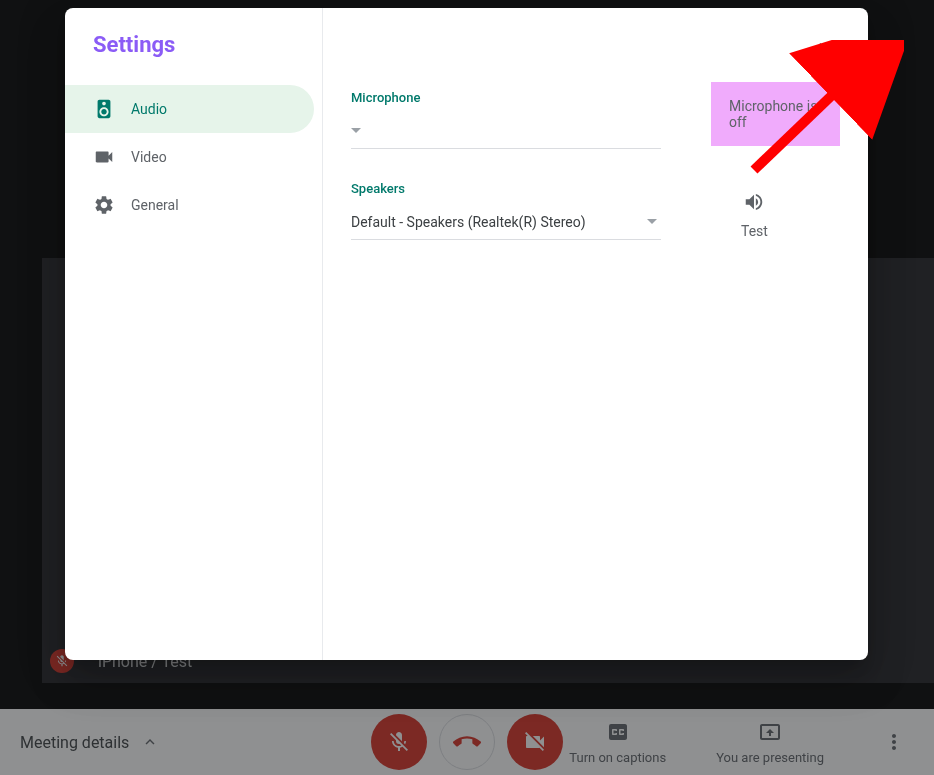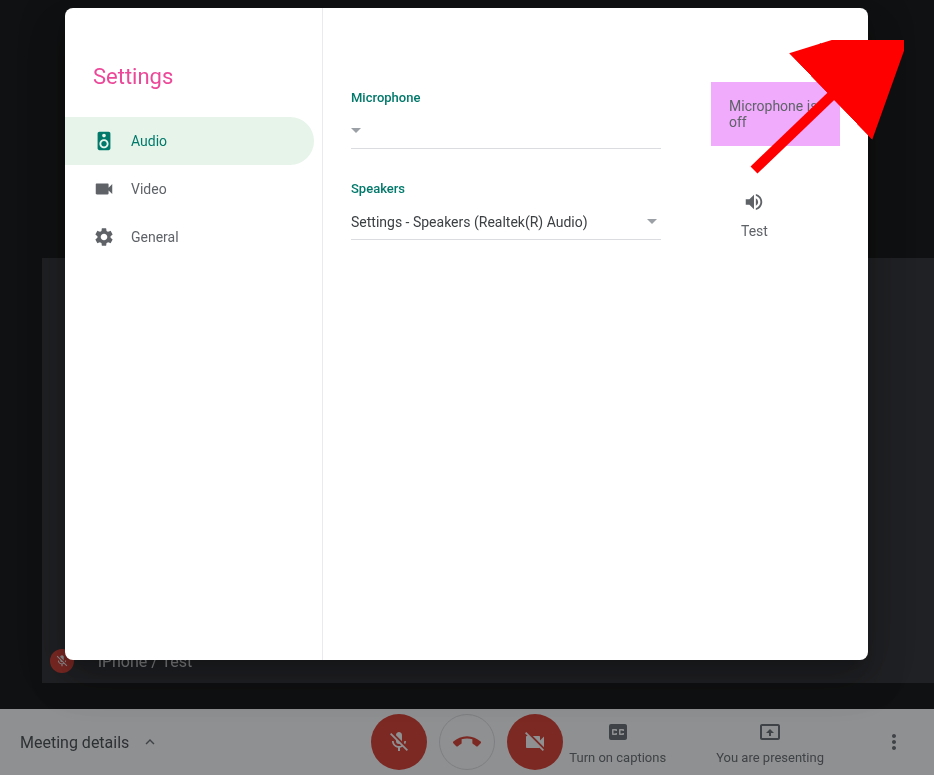--- a/index.html
+++ b/index.html
@@ -140,24 +140,23 @@
       display: flex;
       box-shadow: 0 11px 15px -7px rgba(0,0,0,.2), 0 24px 38px 3px rgba(0,0,0,.14), 0 9px 46px 8px rgba(0,0,0,.12);
     }
     .modal-sidebar {
       width: 258px;
       border-right: 1px solid #e8eaed;
       padding-top: 24px;
     }
     .modal-title {
       font-size: 22px;
-      color: #ec4899;
+      color: #8b5cf6;
       padding: 0 24px 28px 28px;
-      font-weight: 400;
-      margin-top: 32px;
+      font-weight: 700;
     }
     .sidebar-item {
       display: flex;
       align-items: center;
       gap: 16px;
       height: 48px;
       padding: 0 24px 0 28px;
       cursor: pointer;
       border-radius: 0 24px 24px 0;
       margin-right: 8px;
@@ -358,21 +357,21 @@
             <div class="dropdown-caret"></div>
           </div>
         </div>
         <div class="mic-status" style="margin-top:42px">Microphone is off</div>
       </div>
 
       <div class="section-row" style="margin-top:32px">
         <div>
           <div class="section-label" style="margin-top:0">Speakers</div>
           <div class="dropdown">
-            <span>Settings - Speakers (Realtek(R) Audio)</span>
+            <span>Default - Speakers (Realtek(R) Stereo)</span>
             <div class="dropdown-caret"></div>
           </div>
         </div>
         <div class="test-btn">
           <svg width="22" height="22" viewBox="0 0 24 24" fill="#5f6368">
               <path d="M3 9v6h4l5 5V4L7 9H3zm13.5 3A4.5 4.5 0 0014 7.97v8.05c1.48-.73 2.5-2.25 2.5-4.02zM14 3.23v2.06c2.89.86 5 3.54 5 6.71s-2.11 5.85-5 6.71v2.06c4.01-.91 7-4.49 7-8.77s-2.99-7.86-7-8.77z"></path>
             </svg>
           <span>Test</span>
         </div>
       </div>

